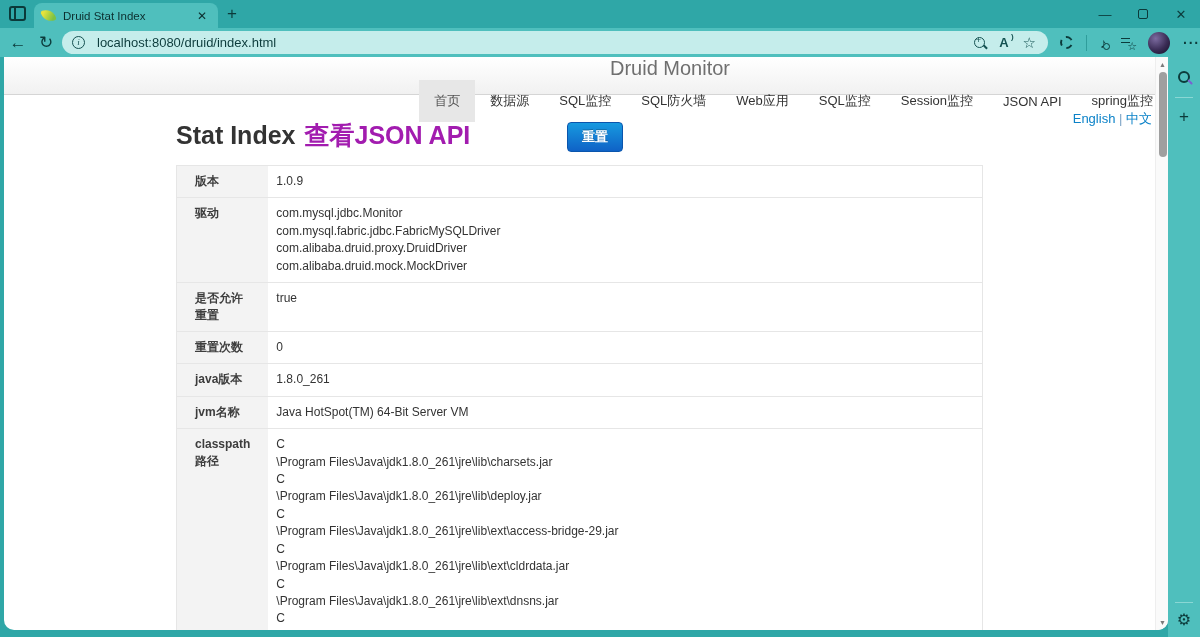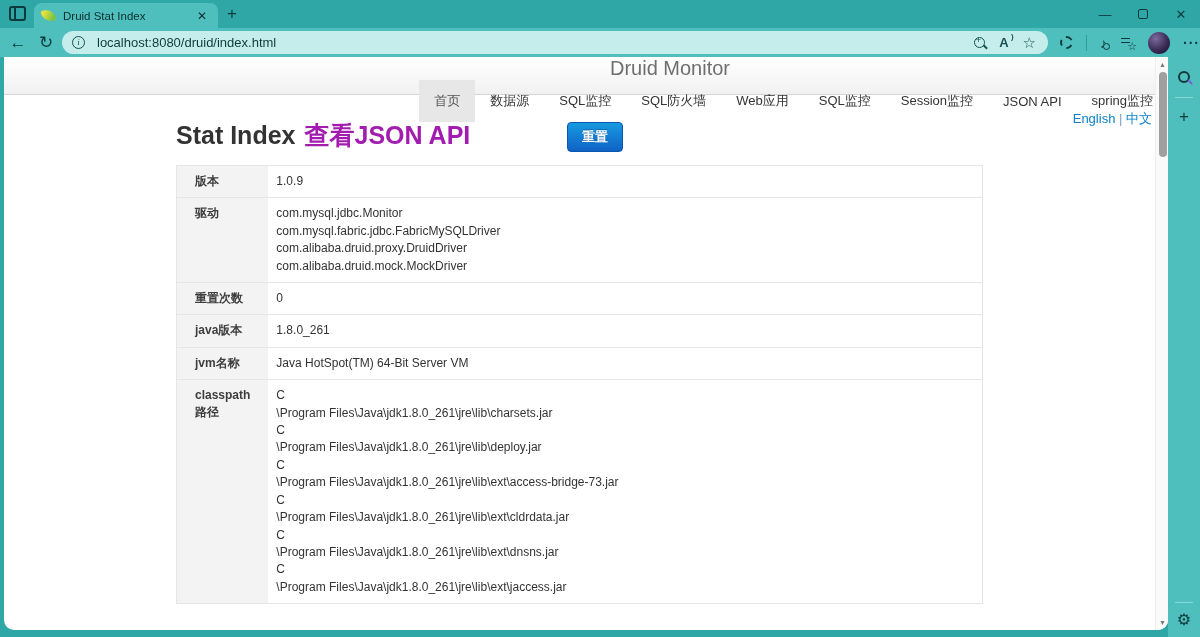--- a/index.html
+++ b/index.html
@@ -164,20 +164,27 @@
             <tr>
               <th>驱动</th>
               <td>
                 <div>com.mysql.jdbc.Monitor</div>
                 <div>com.mysql.fabric.jdbc.FabricMySQLDriver</div>
                 <div>com.alibaba.druid.proxy.DruidDriver</div>
                 <div>com.alibaba.druid.mock.MockDriver</div>
               </td>
             </tr>
             <tr>
+              <th>是否允许
+重置</th>
+              <td>
+                <div>true</div>
+              </td>
+            </tr>
+            <tr>
               <th>重置次数</th>
               <td>
                 <div>0</div>
               </td>
             </tr>
             <tr>
               <th>java版本</th>
               <td>
                 <div>1.8.0_261</div>
               </td>
@@ -190,21 +197,21 @@
             </tr>
             <tr>
               <th>classpath
 路径</th>
               <td>
                 <div>C</div>
                 <div>\Program Files\Java\jdk1.8.0_261\jre\lib\charsets.jar</div>
                 <div>C</div>
                 <div>\Program Files\Java\jdk1.8.0_261\jre\lib\deploy.jar</div>
                 <div>C</div>
-                <div>\Program Files\Java\jdk1.8.0_261\jre\lib\ext\access-bridge-73.jar</div>
+                <div>\Program Files\Java\jdk1.8.0_261\jre\lib\ext\access-bridge-29.jar</div>
                 <div>C</div>
                 <div>\Program Files\Java\jdk1.8.0_261\jre\lib\ext\cldrdata.jar</div>
                 <div>C</div>
                 <div>\Program Files\Java\jdk1.8.0_261\jre\lib\ext\dnsns.jar</div>
                 <div>C</div>
                 <div>\Program Files\Java\jdk1.8.0_261\jre\lib\ext\jaccess.jar</div>
               </td>
             </tr>
           </tbody>
       </table>

